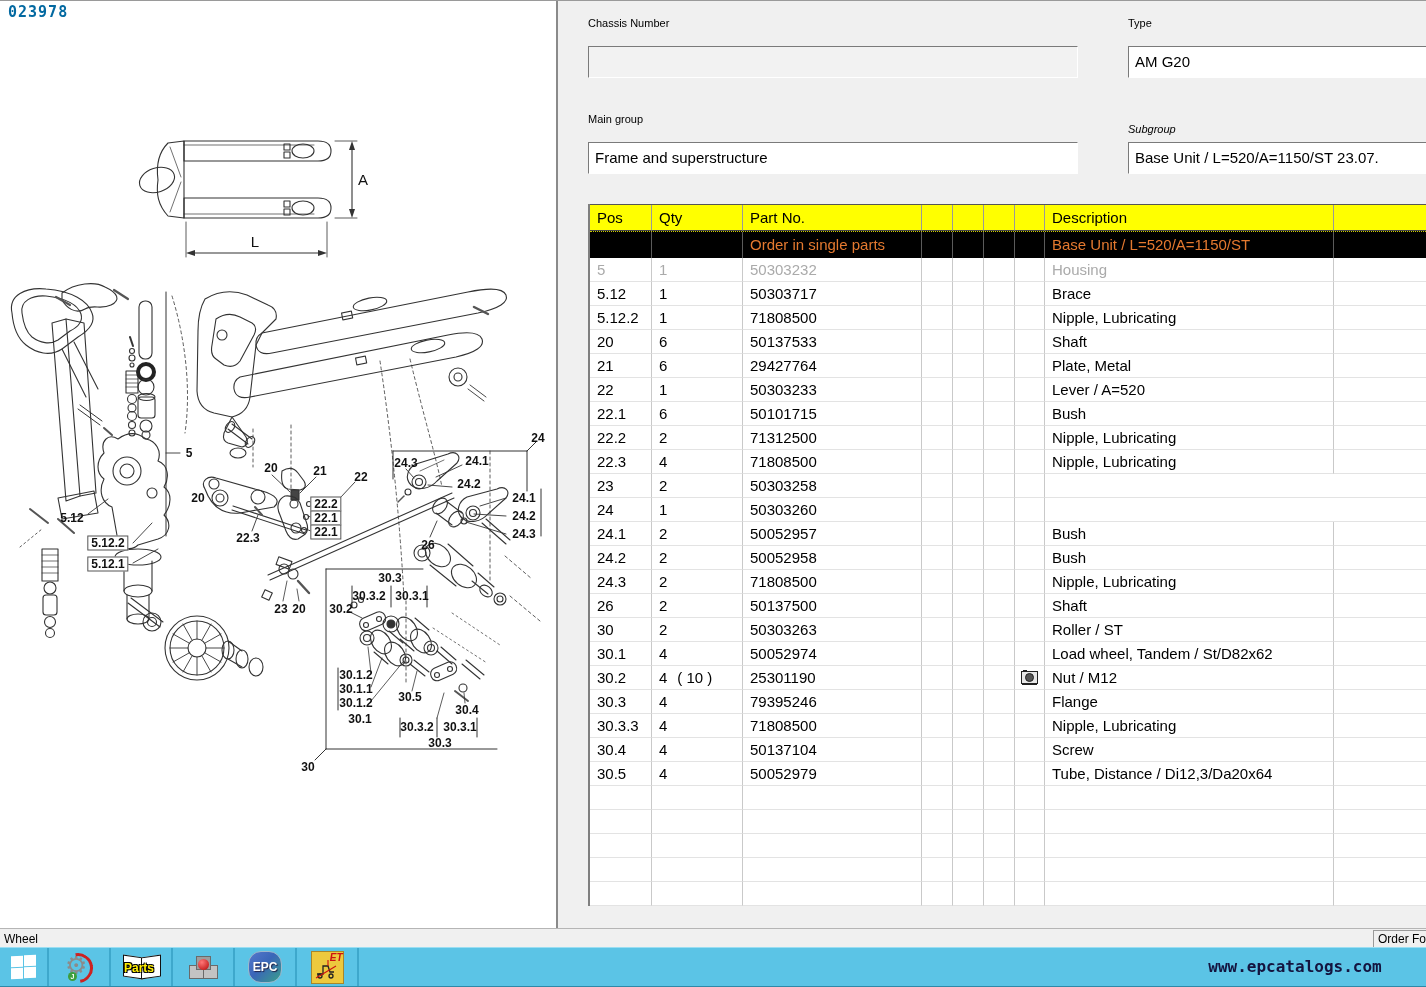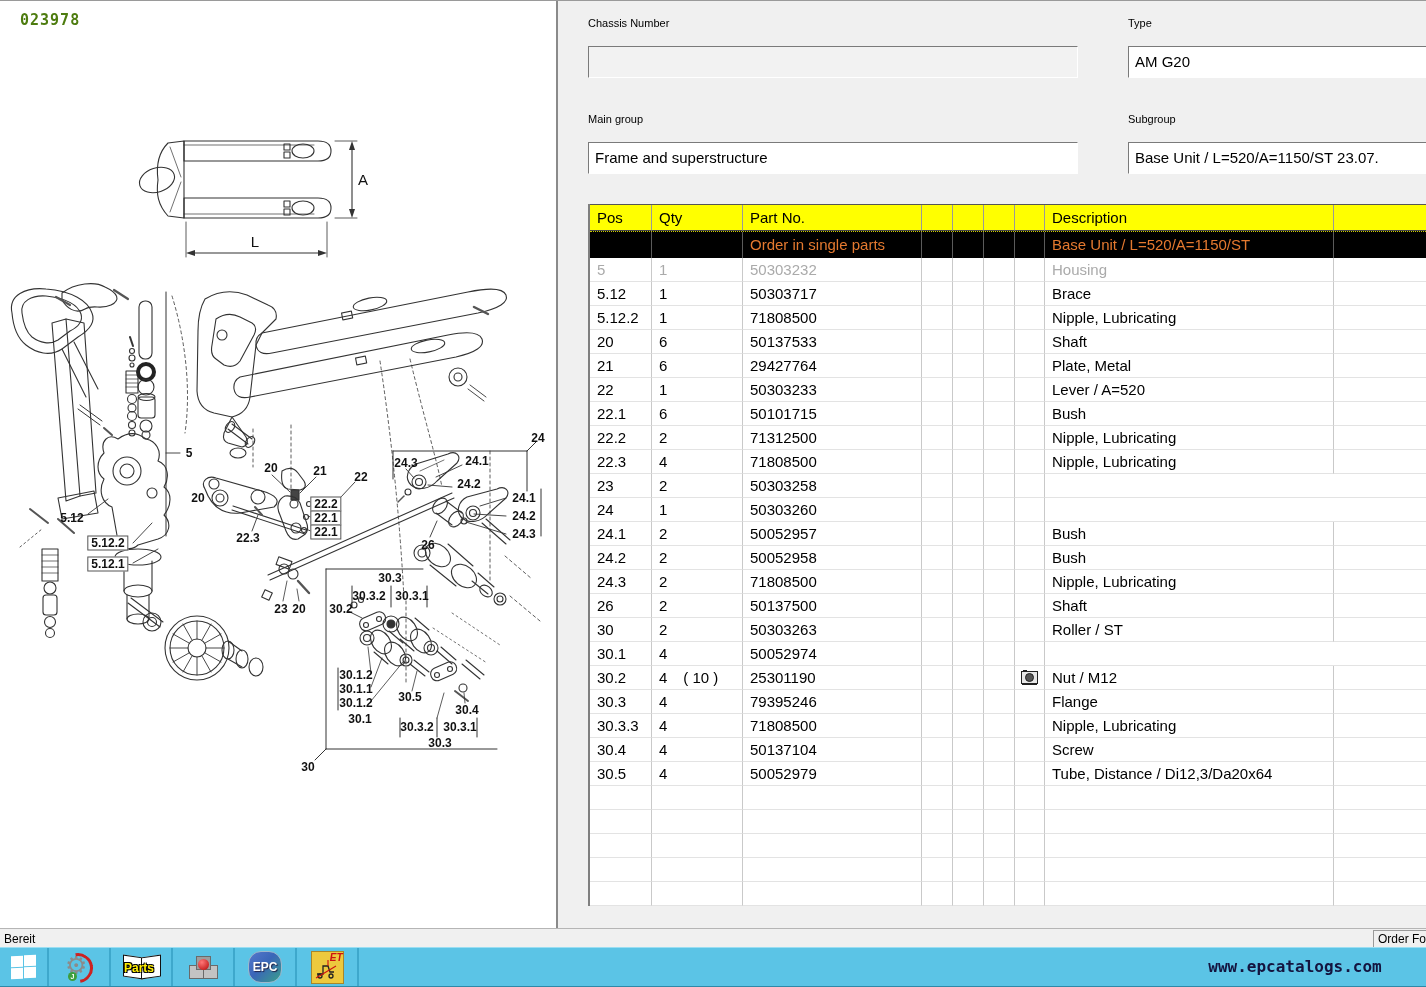--- a/index.html
+++ b/index.html
@@ -1,21 +1,21 @@
 <!DOCTYPE html>
 <html><head>
 <meta charset="utf-8">
 <style>
   html,body{margin:0;padding:0;background:#d8d8d8;}
   .screen{position:relative;width:1426px;height:987px;background:#ffffff;overflow:hidden;
           font-family:"Liberation Sans",sans-serif;border-top:1px solid #9a9a9a;}
   
   .left-panel{position:absolute;left:0;top:0;width:556px;height:927px;background:#fff;}
-  .doc-number{position:absolute;left:20px;top:2px;font-family:"DejaVu Sans Mono",monospace;
-              font-weight:bold;font-size:15px;letter-spacing:1px;color:#4d7c0f;margin-top:8px;}
+  .doc-number{position:absolute;left:8px;top:2px;font-family:"DejaVu Sans Mono",monospace;
+              font-weight:bold;font-size:15px;letter-spacing:1px;color:#0369a1;}
   .diag{position:absolute;left:0;top:0;width:556px;height:927px;}
   .dlayer{position:absolute;left:0;top:0;width:556px;height:927px;pointer-events:none;}
   .dlabel{position:absolute;transform:translate(-50%,-50%);font-weight:bold;font-size:12px;
           color:#111;white-space:nowrap;background:transparent;line-height:13px;}
   .dlabel.boxed{border:1px solid #555;padding:0 3px;background:#fff;}
   .dlabel.dim{font-weight:normal;font-size:15px;}
   .vdivider{position:absolute;left:556px;top:0;width:2px;height:927px;background:#8a8a8a;}
   
   .right-panel{position:absolute;left:558px;top:0;width:868px;height:927px;background:#f0f0f0;}
   .fld-label{position:absolute;font-size:11px;color:#000;}
@@ -33,21 +33,21 @@
   .orow .cell{border-right:1px solid #5a5a5a;line-height:25px;padding-left:7px;box-sizing:border-box;
               color:#e4792f;white-space:nowrap;overflow:hidden;}
   .trow{display:flex;height:24px;background:#fff;}
   .trow .cell{border-right:1px solid #c9c9c9;border-bottom:1px solid #e3e3e3;line-height:23px;
               padding-left:7px;box-sizing:border-box;color:#000;white-space:nowrap;overflow:hidden;}
   .trow.dim-row .cell{color:#aaaaaa;}
   .c-pos{width:62px;} .c-qty{width:91px;} .c-part{width:179px;}
   .c-s{width:31px;padding-left:0 !important;} .c-s4{width:30px;padding-left:0 !important;
        display:flex;align-items:center;justify-content:center;}
   .c-desc{width:289px;} .c-last{flex:1;border-right:none !important;}
-  .qnote{margin-left:16px;}
+  .qnote{margin-left:10px;}
   .cam{width:15px;height:11px;border:1px solid #222;background:#e8e8e8;position:relative;
        box-shadow:0 2px 0 -1px #222;}
   .cam::before{content:'';position:absolute;left:3px;top:1px;width:7px;height:7px;
        border:1px solid #222;border-radius:50%;background:#555;}
   .cam::after{content:'';position:absolute;left:1px;top:-2px;width:4px;height:2px;background:#222;}
   
   .statusbar{position:absolute;left:0;top:927px;width:1426px;height:19px;background:#f0f0f0;
              border-top:1px solid #b5b5b5;font-size:12px;color:#000;}
   .sb-left{position:absolute;left:4px;top:3px;}
   .sb-pane{position:absolute;left:1373px;top:1px;height:15px;width:70px;border:1px solid;
@@ -369,21 +369,21 @@
 
   <div class="vdivider"></div>
 
   <div class="right-panel">
     <div class="fld-label" style="left:30px;top:16px;">Chassis Number</div>
     <div class="fld empty" style="left:30px;top:45px;width:490px;"></div>
     <div class="fld-label" style="left:570px;top:16px;">Type</div>
     <div class="fld" style="left:570px;top:45px;width:320px;">AM G20</div>
     <div class="fld-label" style="left:30px;top:112px;">Main group</div>
     <div class="fld" style="left:30px;top:141px;width:490px;">Frame and superstructure</div>
-    <div class="fld-label" style="left:570px;top:112px;">Subgroup</div>
+    <div class="fld-label" style="left:570px;top:122px;font-style:italic;">Subgroup</div>
     <div class="fld" style="left:570px;top:141px;width:320px;">Base Unit / L=520/A=1150/ST 23.07.</div>
 
     <div class="ptable">
       <div class="thead">
         <div class="cell c-pos">Pos</div>
         <div class="cell c-qty">Qty</div>
         <div class="cell c-part">Part No.</div>
         <div class="cell c-s"></div>
         <div class="cell c-s"></div>
         <div class="cell c-s"></div>
@@ -578,20 +578,21 @@
             <div class="cell c-last"></div>
           </div>
           <div class="trow">
             <div class="cell c-pos">30.1</div>
             <div class="cell c-qty">4</div>
             <div class="cell c-part">50052974</div>
             <div class="cell c-s"></div>
             <div class="cell c-s"></div>
             <div class="cell c-s"></div>
             <div class="cell c-s4"></div>
+            <div class="cell c-desc">Load wheel, Tandem / St/D82x62</div>
             <div class="cell c-last"></div>
           </div>
           <div class="trow">
             <div class="cell c-pos">30.2</div>
             <div class="cell c-qty">4<span class="qnote">( 10 )</span></div>
             <div class="cell c-part">25301190</div>
             <div class="cell c-s"></div>
             <div class="cell c-s"></div>
             <div class="cell c-s"></div>
             <div class="cell c-s4">
@@ -697,21 +698,21 @@
             <div class="cell c-s"></div>
             <div class="cell c-s4"></div>
             <div class="cell c-desc"></div>
             <div class="cell c-last"></div>
           </div>
         </div>
     </div>
   </div>
 
   <div class="statusbar">
-    <div class="sb-left">Bereit</div>
+    <div class="sb-left">Wheel</div>
     <div class="sb-pane">Order For</div>
   </div>
 
   <div class="taskbar">
     <div class="tb-cell tb-start">
       <div class="winlogo">
         <div class="wl-a"></div>
           <div class="wl-b"></div>
           <div class="wl-c"></div>
           <div class="wl-d"></div>

